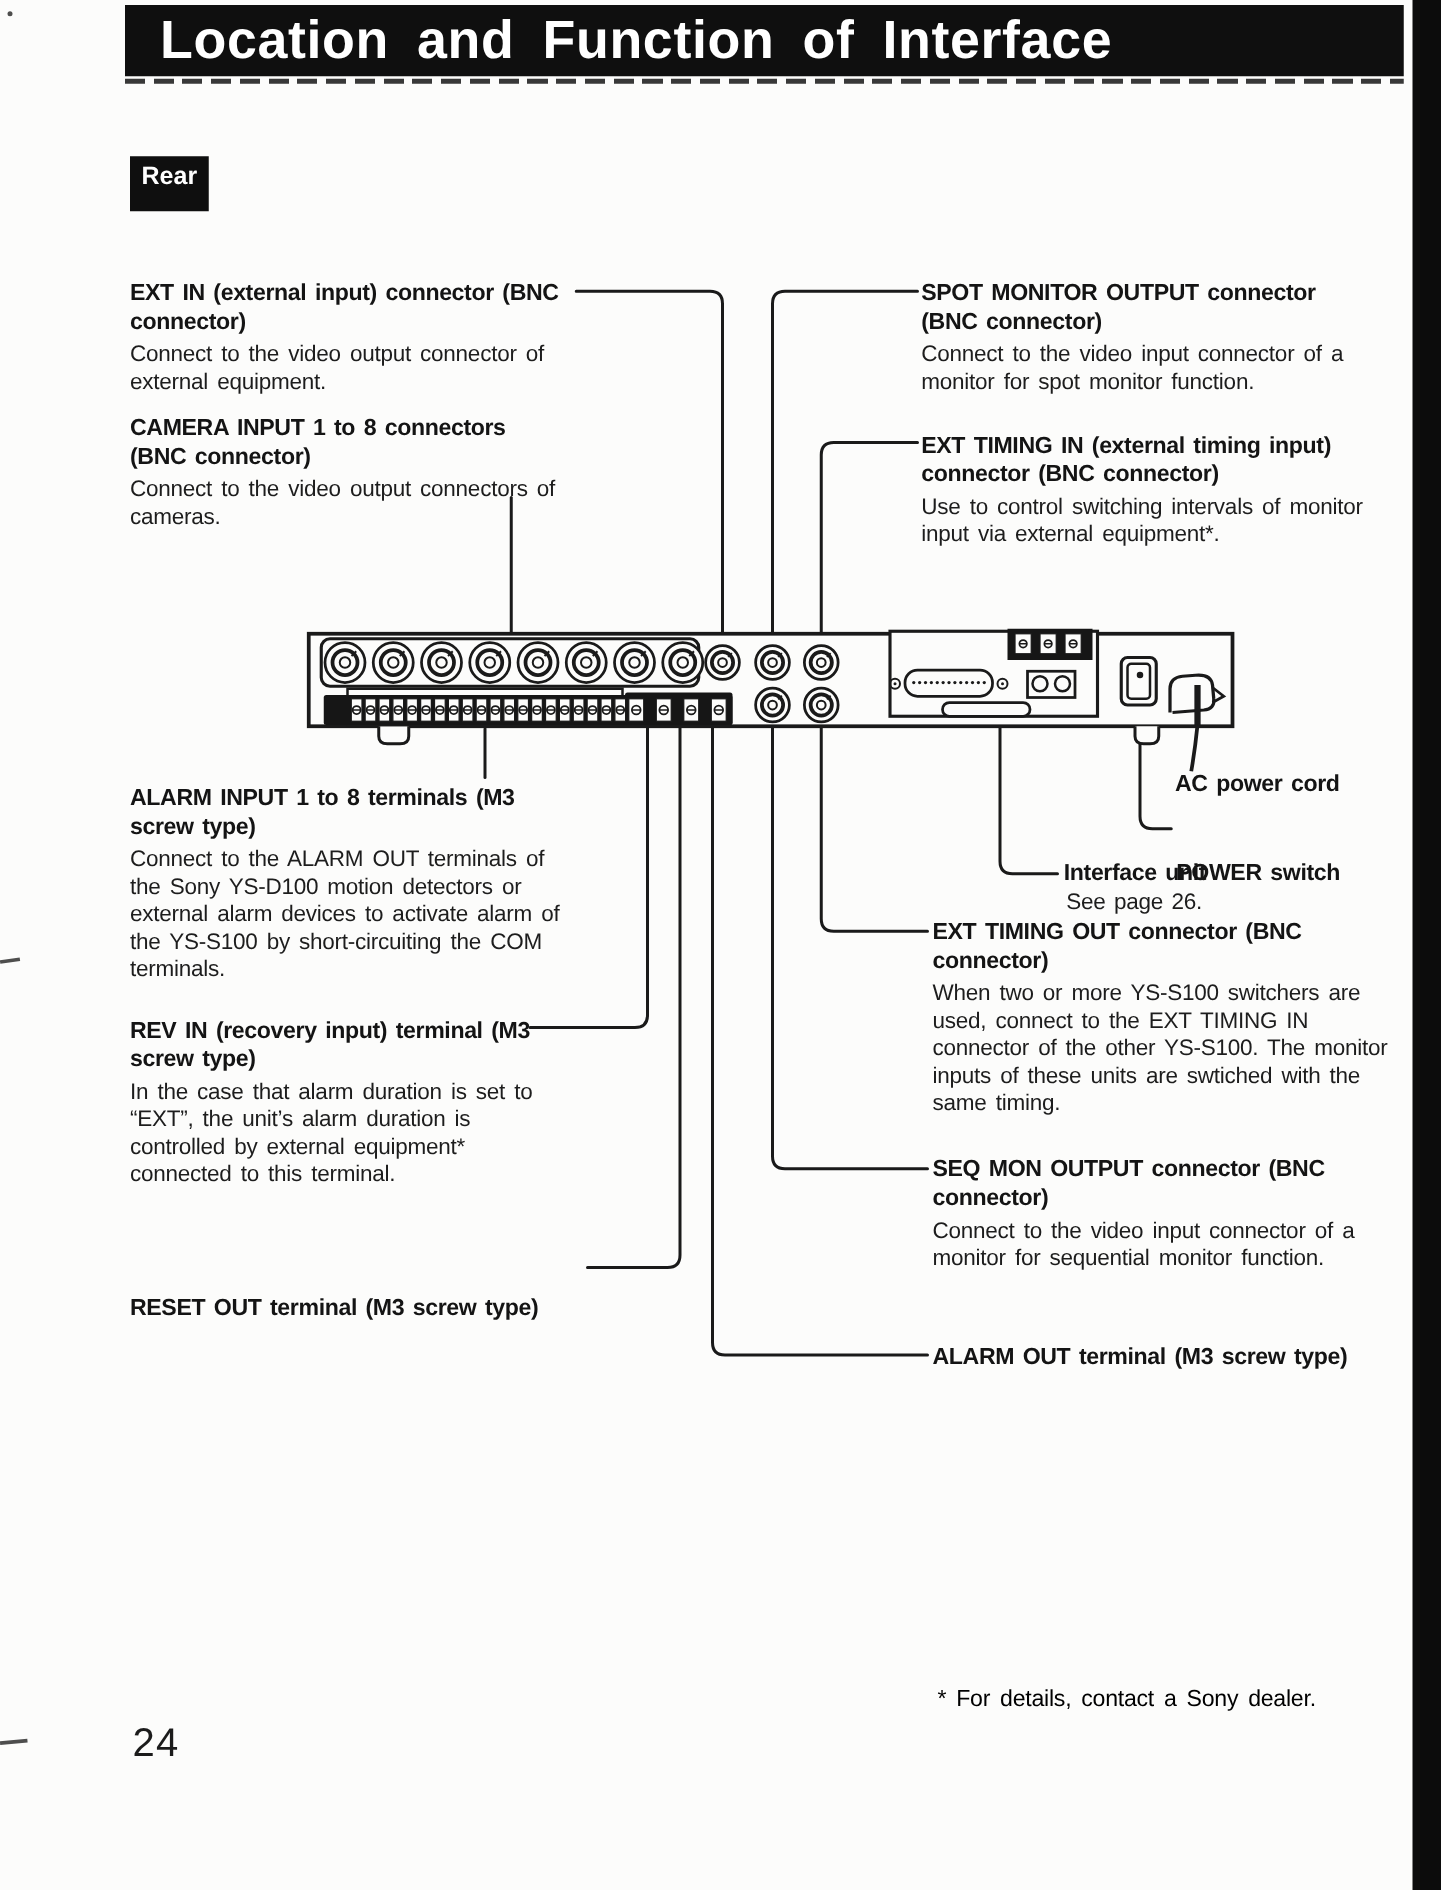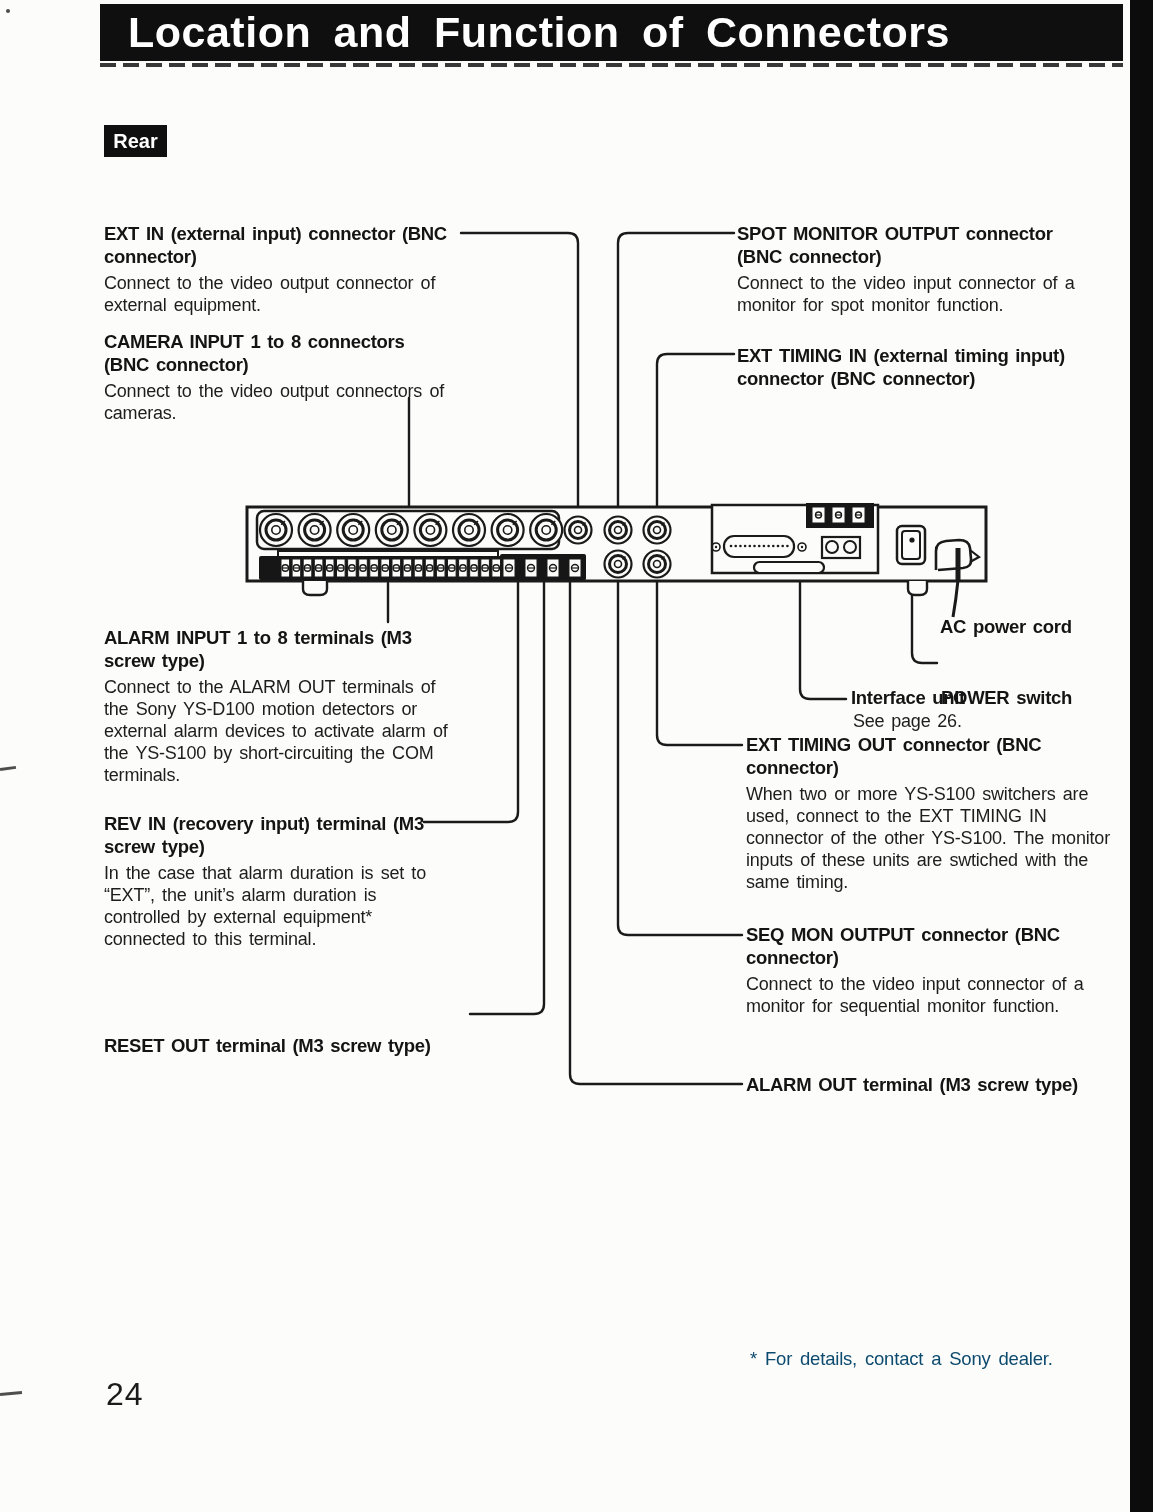--- a/index.html
+++ b/index.html
@@ -15,21 +15,21 @@
     font-size:43px; font-weight:700; line-height:57px;
     padding-left:28px; box-sizing:border-box;
     word-spacing:10px; letter-spacing:0.5px; white-space:nowrap;
   }
   .titlebar-ragged{
     position:absolute; left:100px; top:63px; width:1023px; height:4px;
     background:repeating-linear-gradient(90deg,#161616 0 16px,transparent 16px 23px);
     opacity:.85;
   }
   .badge{
-    position:absolute; left:104px; top:125px; width:63px; height:32px;
+    position:absolute; left:104px; top:125px; width:63px; height:44px;
     background:#0f0f0f; color:#fff; font-size:20px; font-weight:700;
     text-align:center; line-height:32px;
   }
   .callout{position:absolute; width:400px;}
   .h{
     font-size:18.5px; font-weight:700; line-height:23px;
     letter-spacing:-0.3px; word-spacing:2px; white-space:pre-line; color:#141414;
   }
   .b{
     font-size:18px; font-weight:400; line-height:22px; margin-top:4px;
@@ -38,39 +38,39 @@
   .lbl{
     position:absolute; font-size:18.5px; font-weight:700;
     letter-spacing:-0.3px; word-spacing:2px; white-space:nowrap; color:#141414;
   }
   .note{
     position:absolute; font-size:18px; font-weight:400;
     letter-spacing:-0.2px; word-spacing:2px; white-space:nowrap; color:#1d1d1d;
   }
   .footnote{
     position:absolute; left:750px; top:1348px;
-    font-size:18.5px; letter-spacing:-0.2px; word-spacing:3px; color:#0c4a6e;
+    font-size:18.5px; letter-spacing:-0.2px; word-spacing:3px; color:#000000;
   }
   .pagenum{
     position:absolute; left:106px; top:1376px;
     font-size:32px; color:#1b1b1b; letter-spacing:1px;
   }
   .scan-strip{
     position:absolute; left:1130px; top:0; width:23px; height:1512px;
     background:#0c0c0c;
   }
   .speck{position:absolute; background:#222; opacity:.8;}
   svg.diagram{position:absolute; left:0; top:0; pointer-events:none;}
 </style>
 </head>
 <body>
 
 <div class="page">
 
-  <div class="titlebar">Location and Function of Connectors</div>
+  <div class="titlebar">Location and Function of Interface</div>
   <div class="titlebar-ragged"></div>
   <div class="badge">Rear</div>
 
   <div class="scan-strip"></div>
   <div class="speck" style="left:6px;top:9px;width:4px;height:4px;border-radius:50%;"></div>
   <div class="speck" style="left:0;top:767px;width:16px;height:3px;transform:rotate(-8deg);"></div>
   <div class="speck" style="left:0;top:1392px;width:22px;height:3px;transform:rotate(-5deg);"></div>
 
   <div class="callout" style="left:104px;top:222px;">
     <div class="h">EXT IN (external input) connector (BNC
@@ -107,20 +107,22 @@
 
   <div class="callout" style="left:737px;top:222px;">
     <div class="h">SPOT MONITOR OUTPUT connector
 (BNC connector)</div>
     <div class="b">Connect to the video input connector of a
 monitor for spot monitor function.</div>
   </div>
   <div class="callout" style="left:737px;top:344px;">
     <div class="h">EXT TIMING IN (external timing input)
 connector (BNC connector)</div>
+    <div class="b">Use to control switching intervals of monitor
+input via external equipment*.</div>
   </div>
   <div class="callout" style="left:746px;top:733px;">
     <div class="h">EXT TIMING OUT connector (BNC
 connector)</div>
     <div class="b">When two or more YS-S100 switchers are
 used, connect to the EXT TIMING IN
 connector of the other YS-S100. The monitor
 inputs of these units are swtiched with the
 same timing.</div>
   </div>

